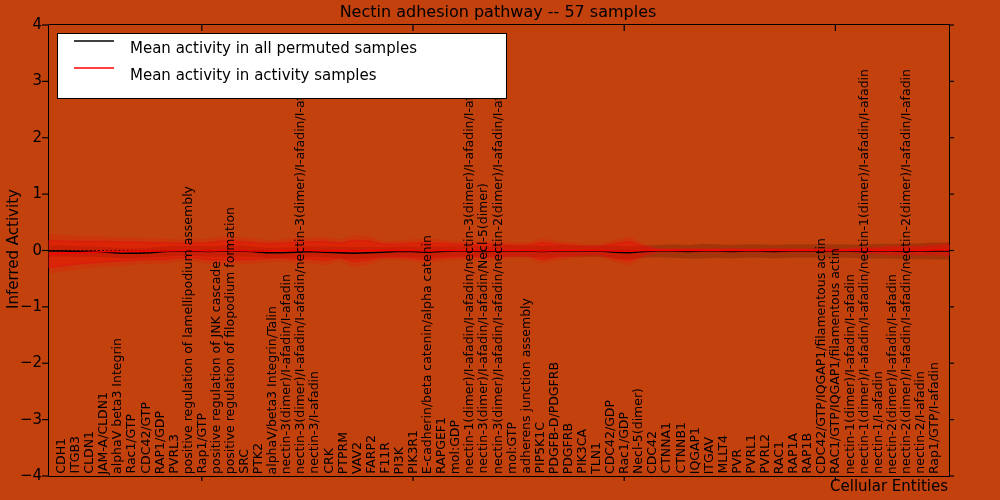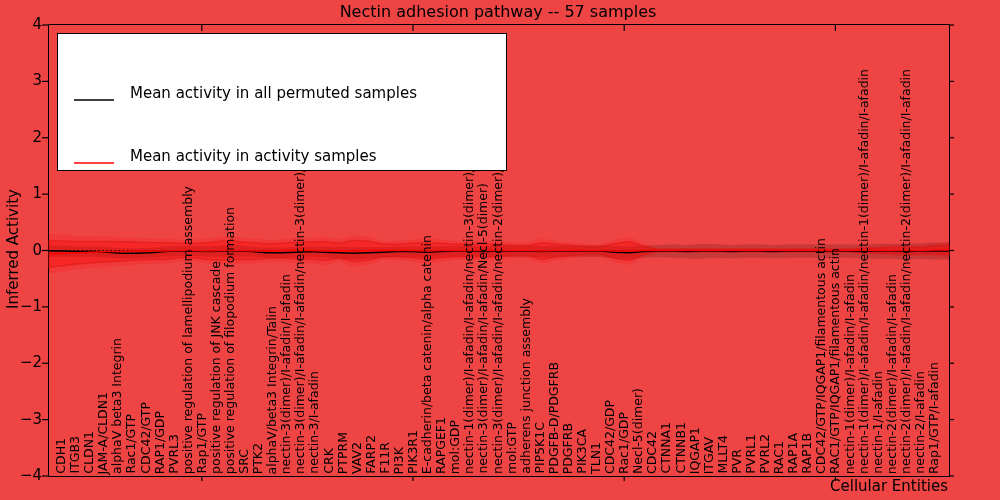--- a/index.html
+++ b/index.html
@@ -1,37 +1,37 @@
 <!DOCTYPE html>
 <html><head>
 <meta charset="utf-8">
 <style>
   html,body{margin:0;padding:0;background:#fff;}
-  .figure{position:relative;width:1000px;height:500px;background:#ef4444;
+  .figure{position:relative;width:1000px;height:500px;background:#c2410c;
           font-family:"DejaVu Sans","Liberation Sans",sans-serif;color:#000;
           overflow:hidden;}
   .title{position:absolute;top:2px;left:48px;width:900px;text-align:center;
          font-size:16px;white-space:nowrap;}
   .plot{position:absolute;left:48px;top:24px;width:900px;height:451px;
         border:1px solid #000;}
   #chart-svg{position:absolute;left:0;top:0;overflow:visible;display:block;}
   #xticks{position:absolute;left:0;top:0;width:100%;height:100%;pointer-events:none;}
   .xtick{position:absolute;bottom:2px;writing-mode:vertical-rl;
          transform:rotate(180deg);font-size:12.5px;line-height:14px;
          white-space:nowrap;color:#000;}
   .ytick{position:absolute;left:0;width:42px;text-align:right;
          font-size:15px;line-height:20px;}
   .ylabel{position:absolute;left:13px;top:249px;
           transform:translate(-50%,-50%) rotate(-90deg);
           font-size:15px;white-space:nowrap;}
   .xlabel{position:absolute;left:48px;top:477px;width:900px;text-align:right;
           font-size:15px;}
   .legend{position:absolute;left:57px;top:33px;width:448px;background:#fff;
           border:1.5px solid #000;padding:5px 0;z-index:5;}
-  .legend-row{display:flex;align-items:flex-end;height:27px;padding-left:16px;margin-top:36px;}
+  .legend-row{display:flex;align-items:flex-start;height:27px;padding-left:16px;}
   .legend-swatch{flex:0 0 auto;margin-right:16px;}
   .legend-label{font-size:15px;white-space:nowrap;}
 </style>
 </head>
 <body>
 
 <div class="figure">
 
   <div class="title">Nectin adhesion pathway -- 57 samples</div>
 

